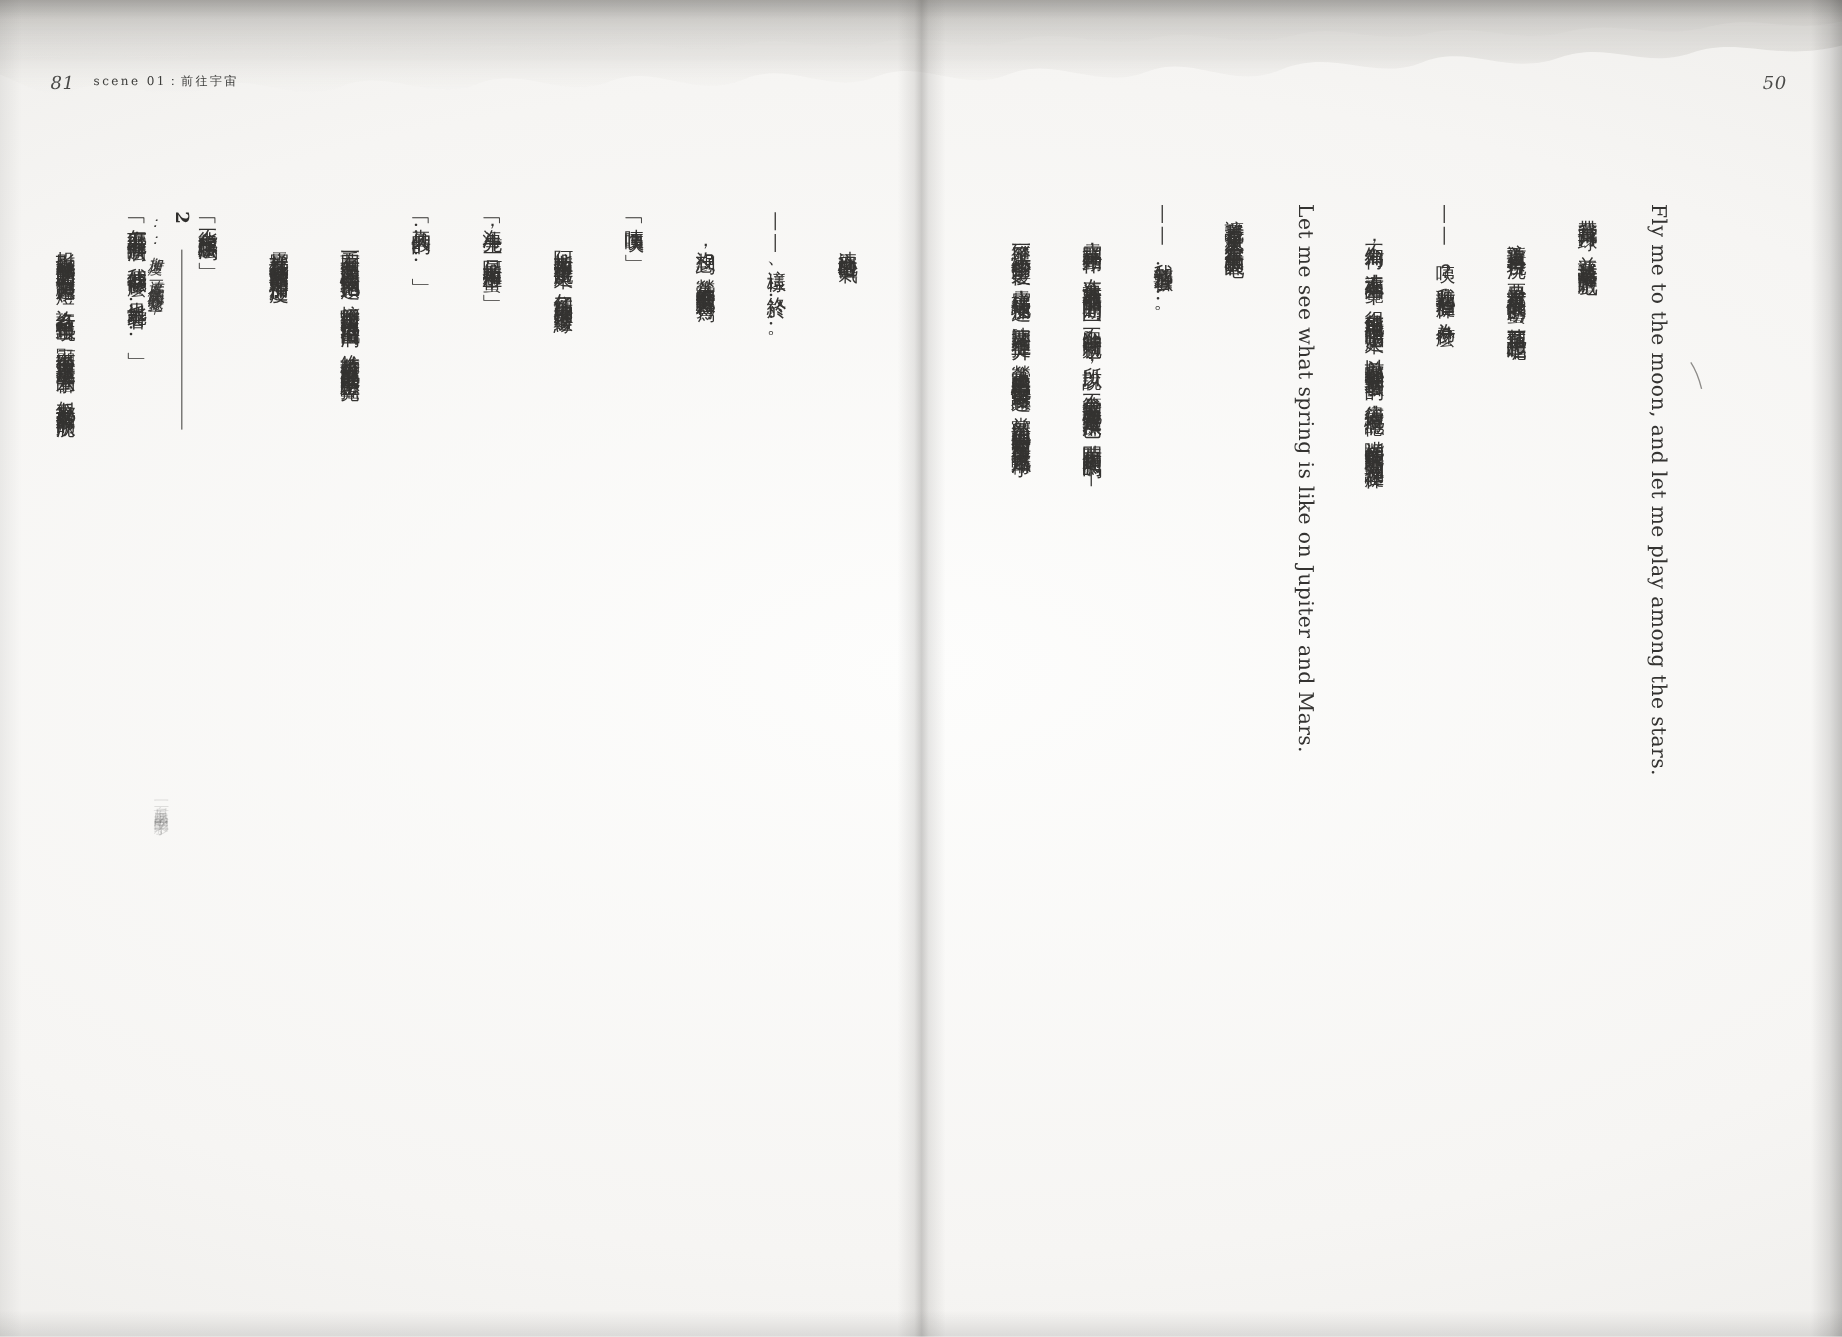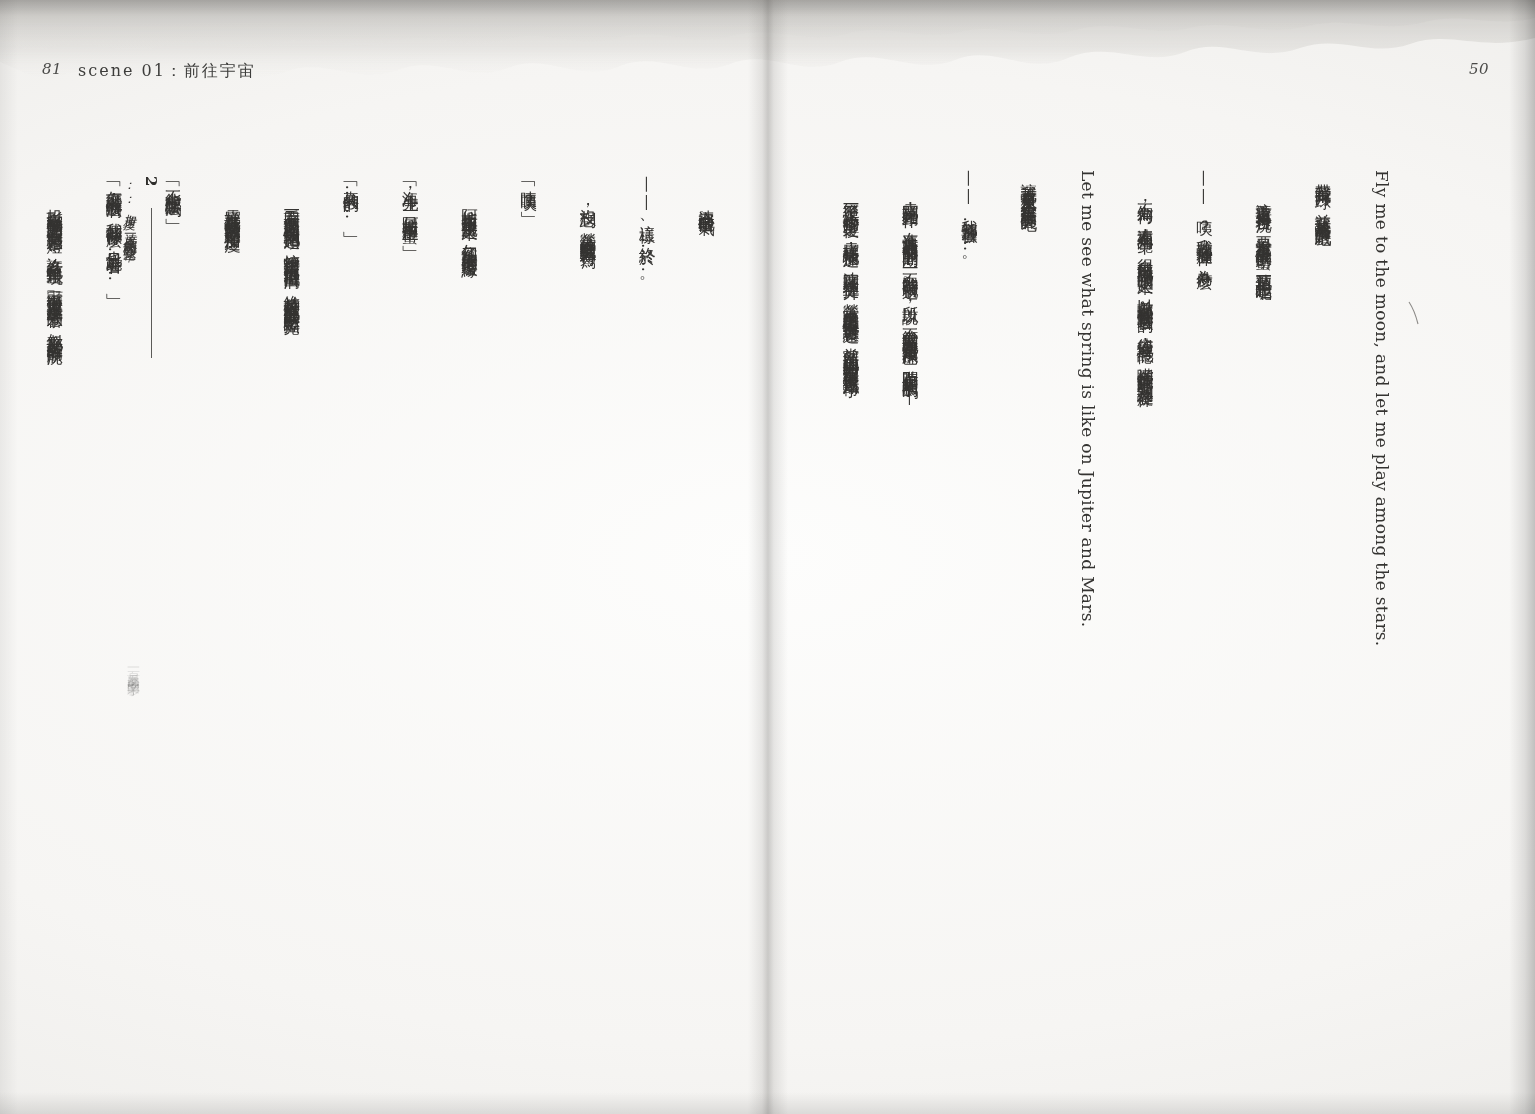--- a/index.html
+++ b/index.html
@@ -90,21 +90,21 @@
     color: #4a4a48;
     letter-spacing: .5px;
   }
   #folio-left  { left: 42px;  top: 60px; }
   #folio-right { right: 46px; top: 60px; }
 
   .running-head {
     position: absolute;
     left: 78px;
     top: 61px;
-    font-size: 16px;
+    font-size: 10px;
     color: #3d3d3b;
     letter-spacing: 2px;
     font-family: "DejaVu Serif", "Liberation Serif", serif;
   }
 
   
   #body-left {
     position: absolute;
     top: 176px;
     left: 96px;

